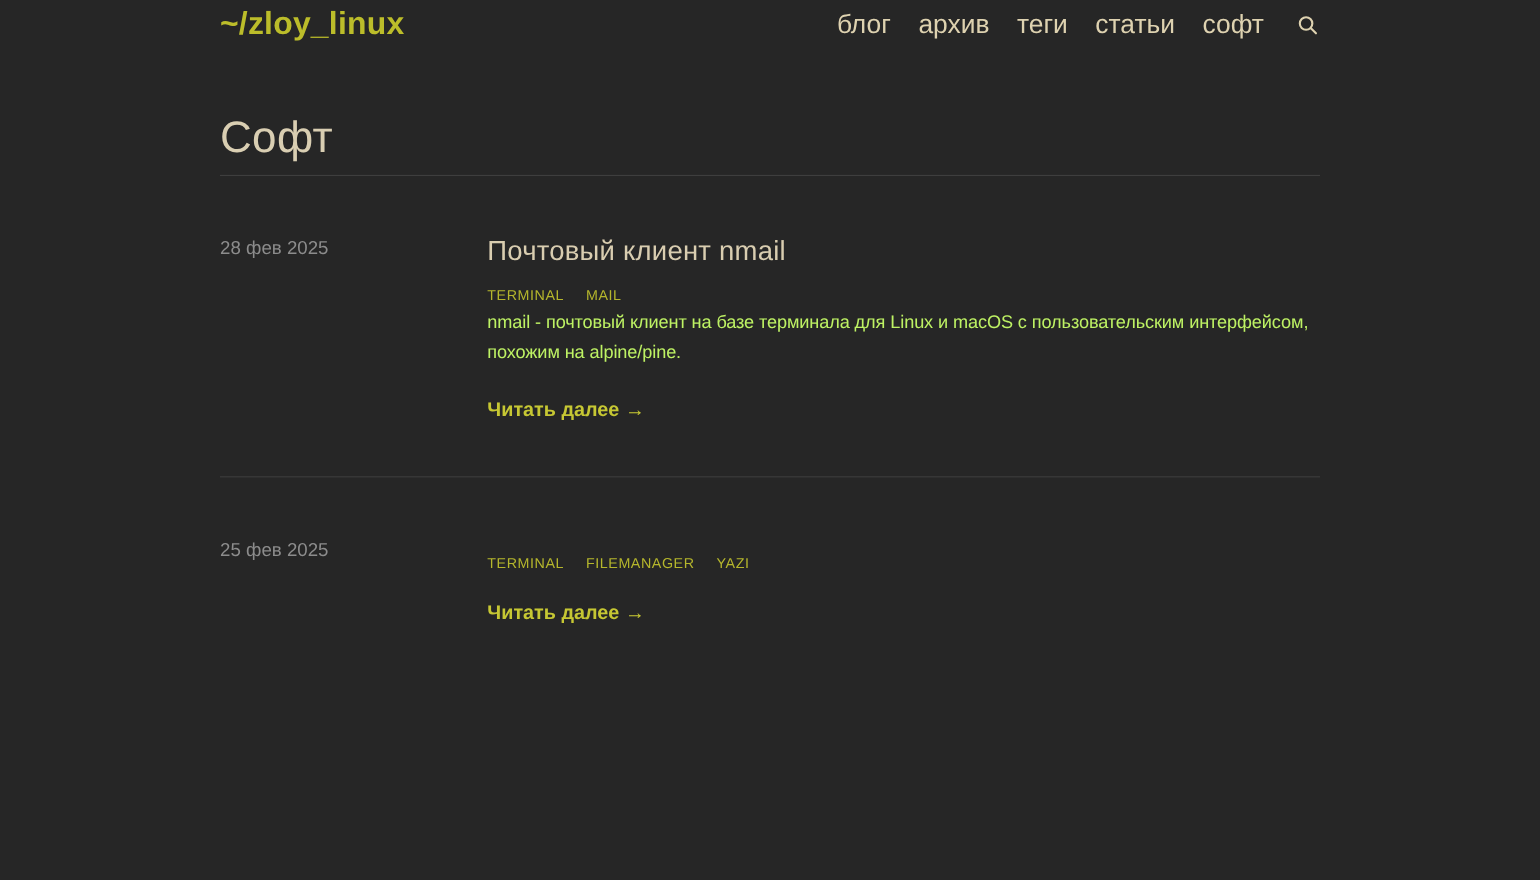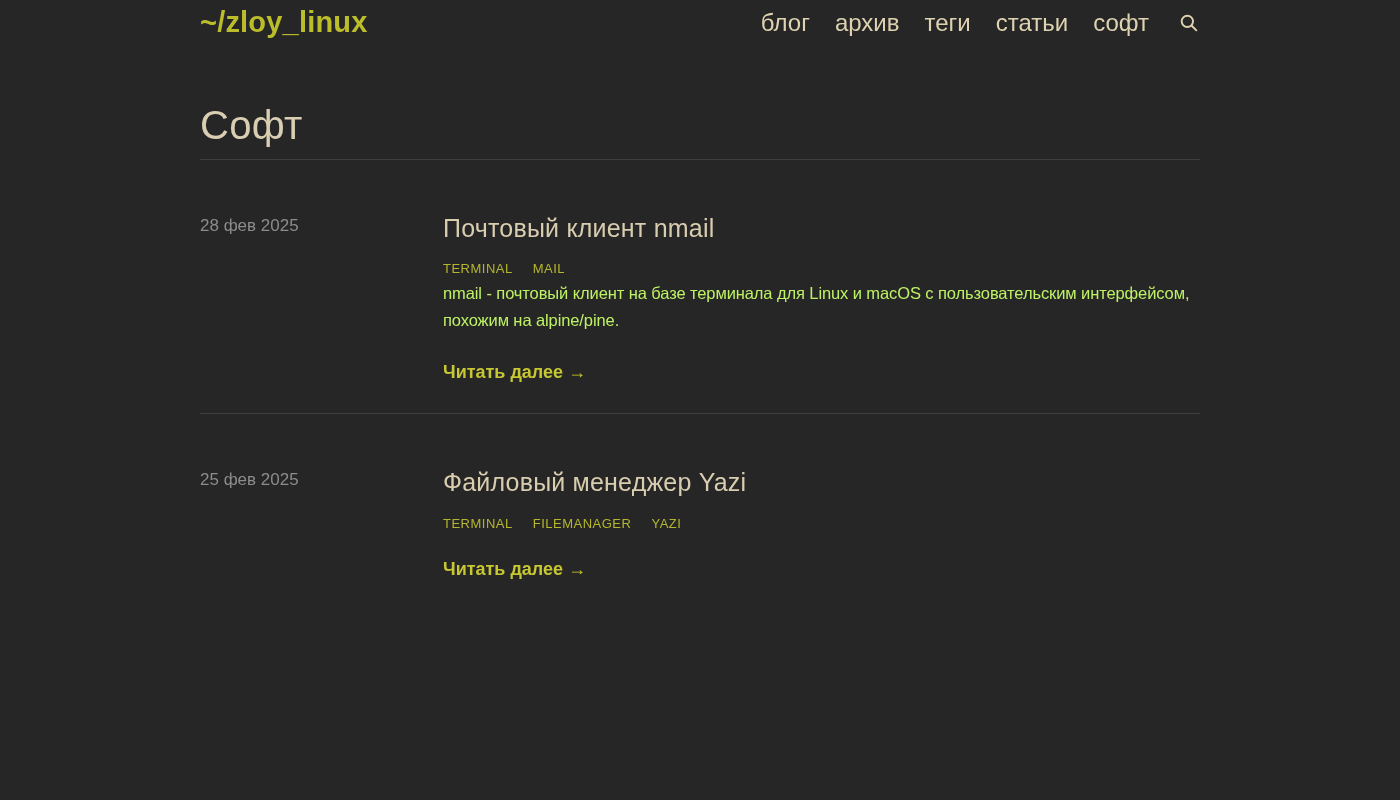--- a/index.html
+++ b/index.html
@@ -58,21 +58,21 @@
   .title-divider {
     border: none;
     border-top: 1px solid #3e3e3e;
     margin-top: 14px;
   }
 
   
   .post {
     display: grid;
     grid-template-columns: 243px 1fr;
-    padding: 53px 0 30px 0;
+    padding: 53px 0 50px 0;
   }
   .post.with-divider { border-bottom: 1px solid #3e3e3e; }
   .post-date {
     font-size: 17px;
     color: #8c8c8c;
     padding-top: 3px;
   }
   .post-title {
     font-size: 25px;
     font-weight: 500;
@@ -145,21 +145,20 @@
         <a class="post-tag">MAIL</a>
       </div>
       <p class="post-summary">nmail - почтовый клиент на базе терминала для Linux и macOS с пользовательским интерфейсом, похожим на alpine/pine.</p>
       <a class="read-more">Читать далее →</a>
     </div>
   </article>
 
   <article class="post">
     <div class="post-date">25 фев 2025</div>
     <div class="post-body">
-      <h2 class="post-title">Файловый менеджер Yazi</h2>
       <div class="post-tags">
         <a class="post-tag">TERMINAL</a>
         <a class="post-tag">FILEMANAGER</a>
         <a class="post-tag">YAZI</a>
       </div>
       <a class="read-more">Читать далее →</a>
     </div>
   </article>
 </main>
 

